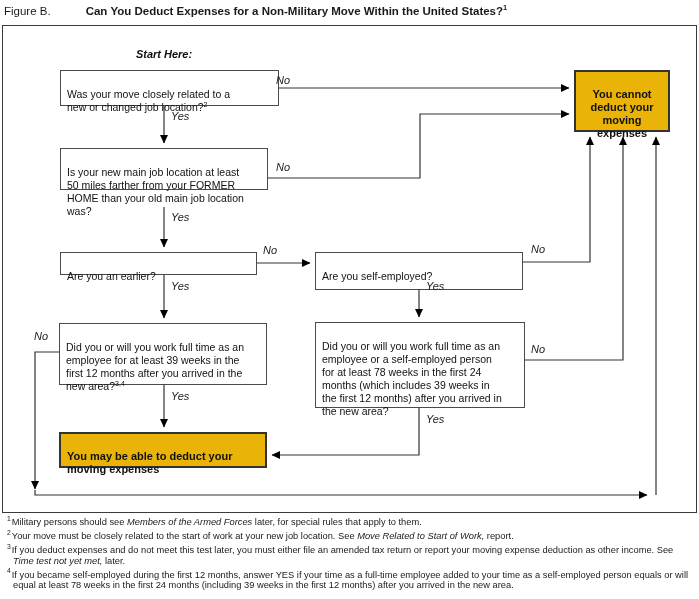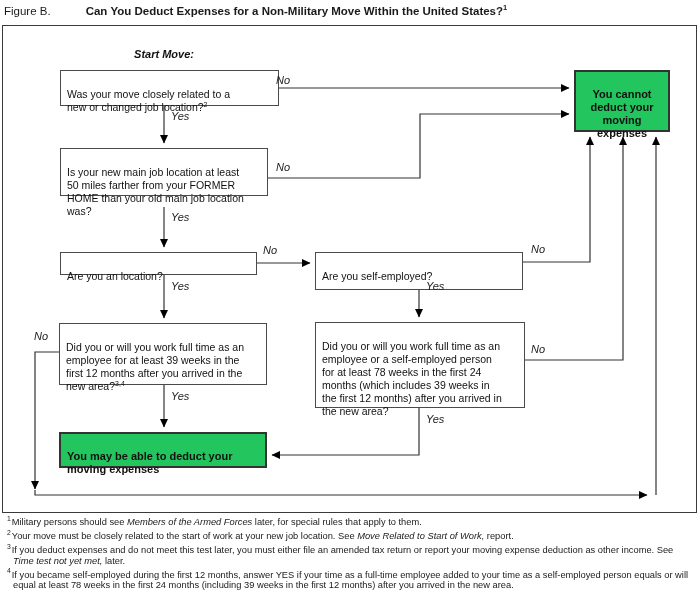--- a/index.html
+++ b/index.html
@@ -13,21 +13,21 @@
   .title .main{font-weight:bold;padding-left:28px;}
   .title sup{font-size:7.5px;font-weight:bold;}
   .outer-border{position:absolute;left:2px;top:25px;width:693px;height:486px;border:1px solid #3a3a3a;pointer-events:none;}
   svg.connectors{position:absolute;left:0;top:0;width:699px;height:599px;}
   .qbox{
     position:absolute;border:1px solid #4a4a4a;background:#fff;box-sizing:border-box;
     font-size:10.5px;line-height:13px;padding:4px 6px;white-space:pre-line;color:#111;
   }
   .qbox sup{font-size:7px;line-height:0;}
   .outcome{
-    position:absolute;border:2px solid #333;background:#22c55e;box-sizing:border-box;
+    position:absolute;border:2px solid #333;background:#eab308;box-sizing:border-box;
     font-size:11px;line-height:13px;padding:3px 6px;white-space:pre-line;font-weight:bold;color:#111;
   }
   .outcome.center{text-align:center;}
   .start-here{
     position:absolute;left:60px;top:48px;width:208px;text-align:center;
     font-size:11px;font-weight:bold;font-style:italic;color:#111;
   }
   .lbl{position:absolute;font-size:11px;font-style:italic;color:#222;white-space:nowrap;}
   .footnotes{position:absolute;left:4px;top:517px;width:692px;font-size:9.3px;line-height:10.5px;color:#1a1a1a;}
   .footnote{margin-bottom:3.5px;padding-left:9px;text-indent:-6px;}
@@ -61,36 +61,36 @@
       <polyline points="419,275 419,317" marker-end="url(#arr)"></polyline>
       <polyline points="59,352 35,352 35,489" marker-end="url(#arr)"></polyline>
       <polyline points="35,490 35,495 647,495" marker-end="url(#arr)"></polyline>
       <polyline points="656,495 656,137" marker-end="url(#arr)"></polyline>
       <polyline points="164,385 164,427" marker-end="url(#arr)"></polyline>
       <polyline points="525,360 623,360 623,137" marker-end="url(#arr)"></polyline>
       <polyline points="419,408 419,455 272,455" marker-end="url(#arr)"></polyline>
     </g>
   </svg>
 
-  <div class="start-here">Start Move:</div>
+  <div class="start-here">Start Here:</div>
 
   <div class="qbox" style="left:60px;top:70px;width:219px;height:36px;">
     <span>Was your move closely related to a
 new or changed job location?</span><sup>2</sup>
   </div>
 
-  <div class="qbox" style="left:60px;top:148px;width:208px;height:48px;">
+  <div class="qbox" style="left:60px;top:148px;width:208px;height:42px;">
     <span>Is your new main job location at least
 50 miles farther from your FORMER
 HOME than your old main job location
 was?</span>
   </div>
 
   <div class="qbox" style="left:60px;top:252px;width:197px;height:23px;">
-    <span>Are you an location?</span>
+    <span>Are you an earlier?</span>
   </div>
 
   <div class="qbox" style="left:315px;top:252px;width:208px;height:38px;">
     <span>Are you self-employed?</span>
   </div>
 
   <div class="qbox" style="left:59px;top:323px;width:208px;height:62px;">
     <span>Did you or will you work full time as an
 employee for at least 39 weeks in the
 first 12 months after you arrived in the

